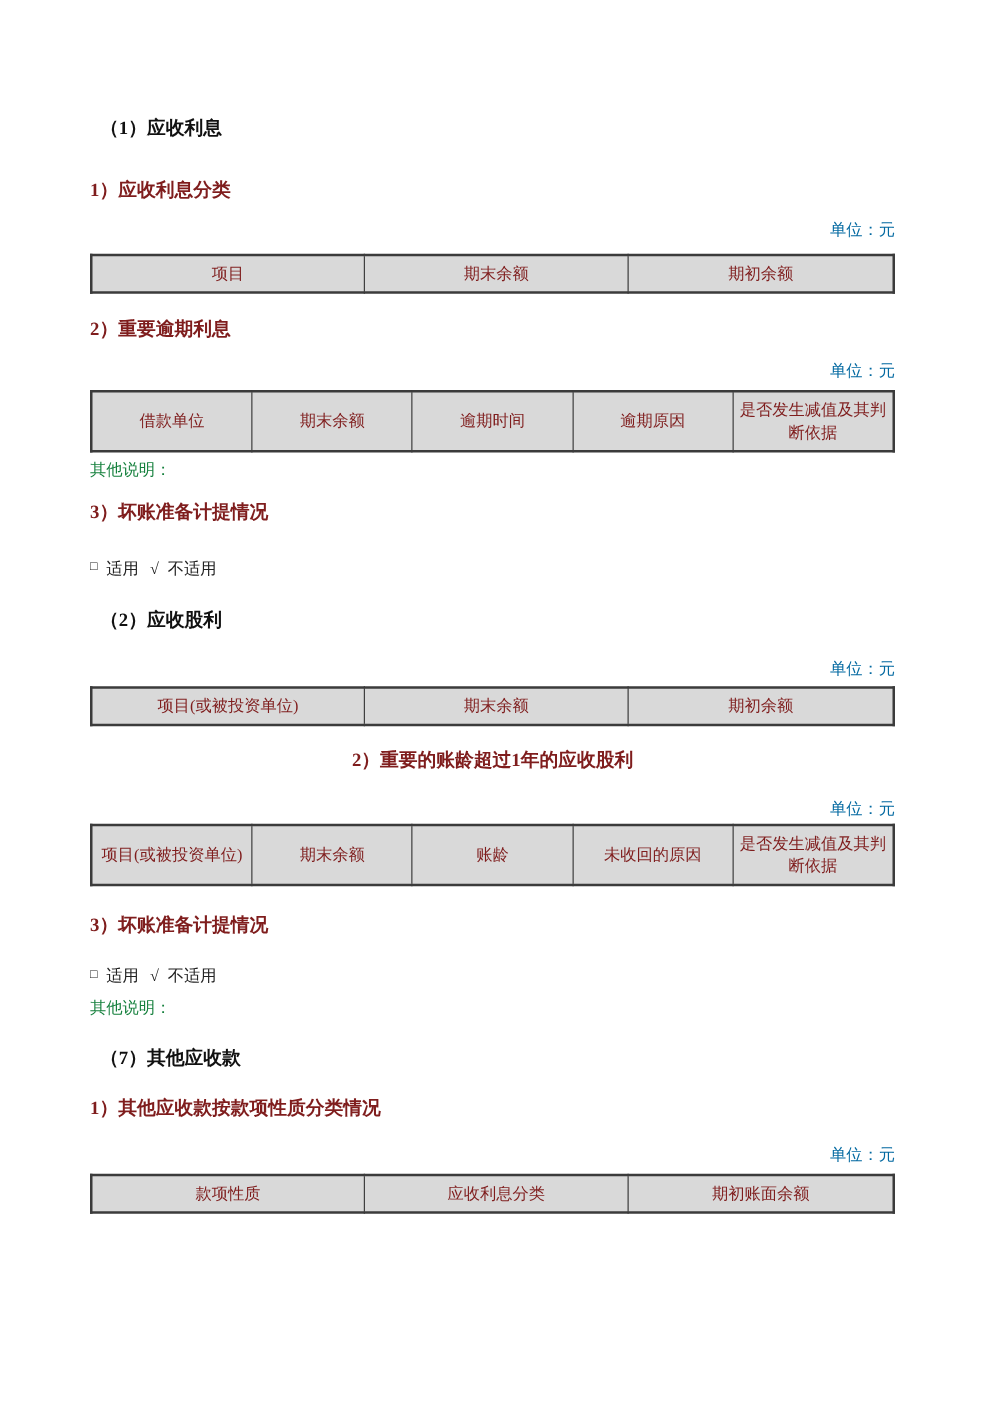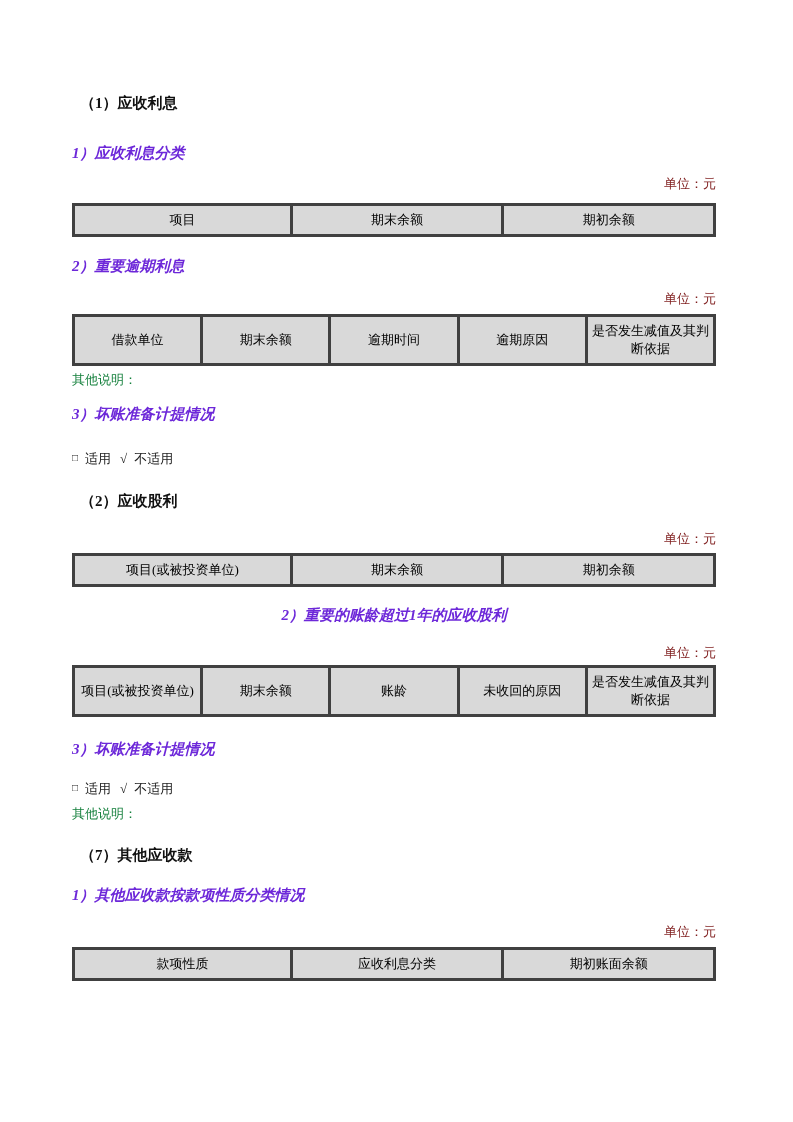--- a/index.html
+++ b/index.html
@@ -20,51 +20,51 @@
     display: flex;
     flex-direction: column;
     padding: 0 77px 4px 72px; 
   }
   .h-sec {            
     font-size: 15px; font-weight: bold; line-height: 20px;
     margin: 0 0 0 8px; color: #111;
   }
   .h-sub {            
     font-size: 15px; font-weight: bold; line-height: 20px;
-    margin: 0; color: #6d28d9; font-style: italic;
+    margin: 0; color: #7f1d1d;
   }
   .unit-line {
     font-size: 13px; line-height: 16px;
-    text-align: right; margin: 0; color: #7f1d1d;
+    text-align: right; margin: 0; color: #0369a1;
   }
   .note-line {
     font-size: 13px; line-height: 18px; margin: 0; color: #15803d;
   }
   .apply-line {
     font-size: 13px; line-height: 18px; margin: 0; color: #222;
     display: flex; align-items: center;
   }
   .apply-line .glyph-box { font-size: 10px; margin-right: 7px; position: relative; top: -1px; }
   .apply-line .lbl { margin-right: 9px; }
   .apply-line .glyph-check { font-size: 13px; margin-right: 7px; }
   table.doc-table {
     width: 100%;
     border-collapse: collapse;
     table-layout: fixed;
   }
   table.doc-table th {
     background: #d9d9d9;
-    border: 3px solid #404040;
+    border: 1px solid #404040;
     font-weight: normal;
     font-size: 13px;
     line-height: 18px;
     text-align: center;
     vertical-align: middle;
     padding: 5px 3px;
-    color: #000000;
+    color: #7f1d1d;
   }
   table.doc-table { border: 2px solid #3b3b3b; }
   
   .mt-first  { margin-top: 93px; }
   .g-30 { margin-top: 30px; }  .g-13 { margin-top: 13px; }
   .g-11 { margin-top: 11px; }  .g-19 { margin-top: 19px; }
   .g-15 { margin-top: 15px; }  .g-7  { margin-top: 7px;  }
   .g-5  { margin-top: 5px;  }  .g-26 { margin-top: 26px; }
   .g-23 { margin-top: 23px; }  .g-20 { margin-top: 20px; }
   .g-6  { margin-top: 6px;  }  .g-18 { margin-top: 18px; text-align: center; }

